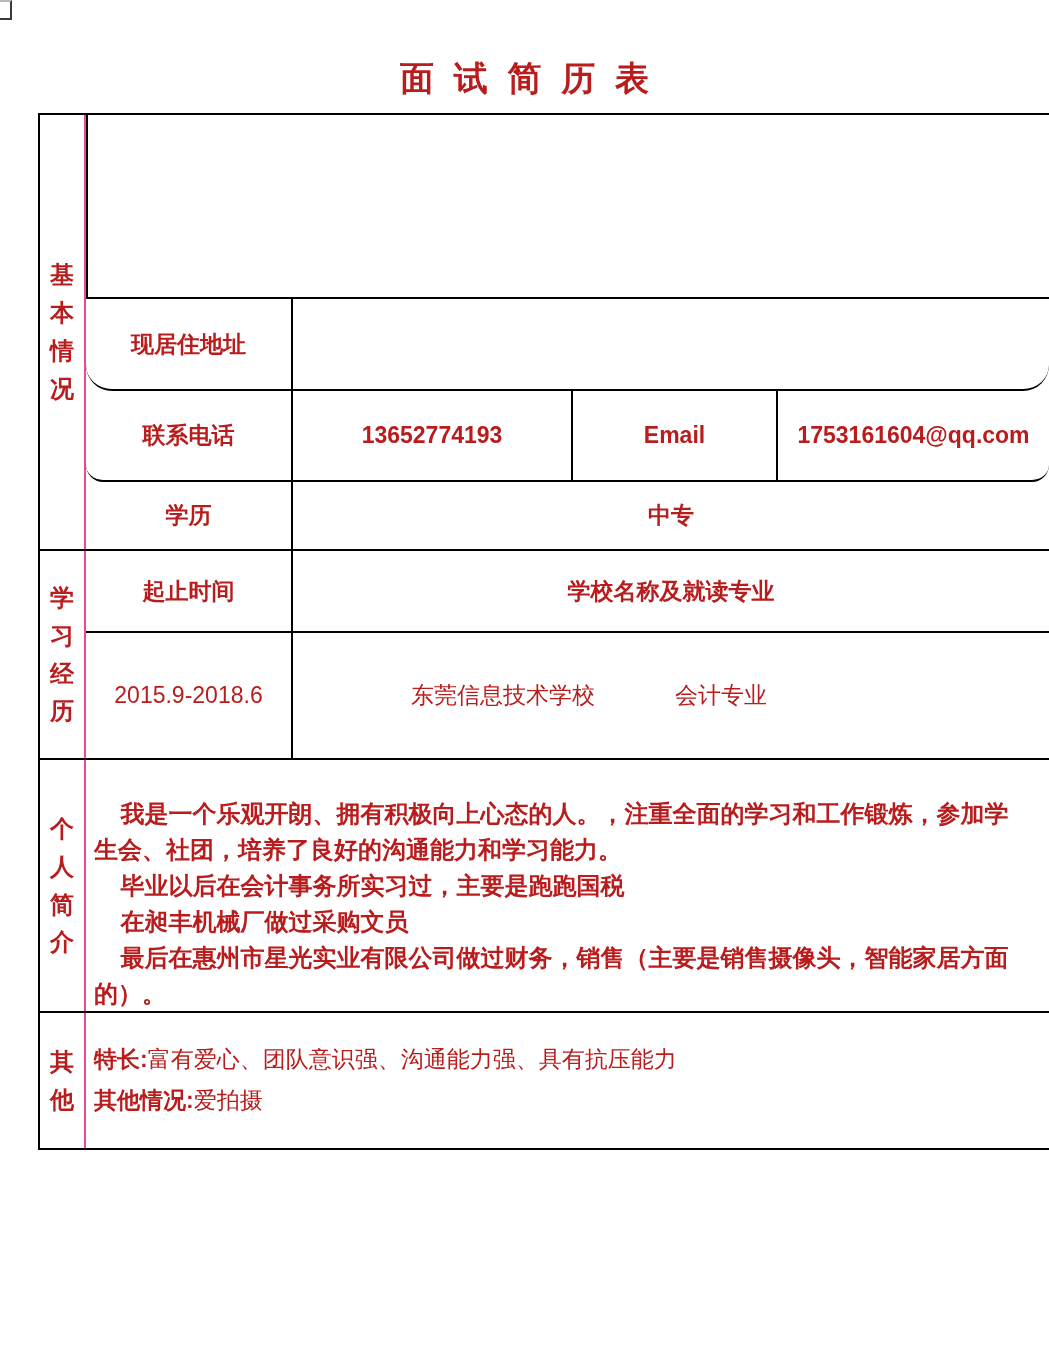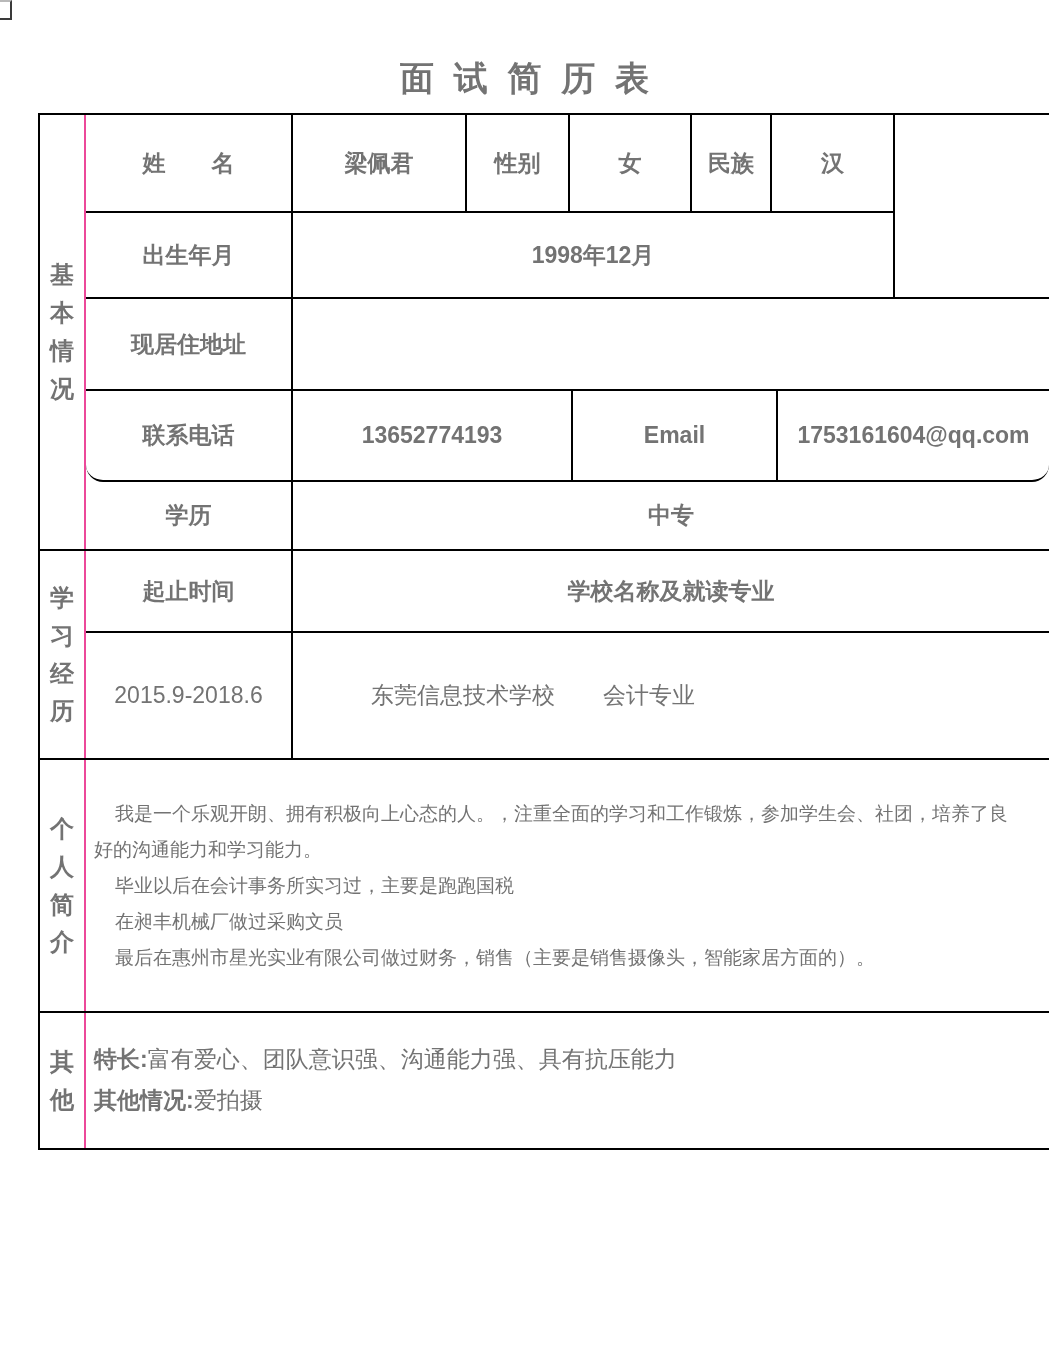--- a/index.html
+++ b/index.html
@@ -1,20 +1,20 @@
 <!DOCTYPE html>
 <html><head>
 <meta charset="utf-8">
 <style>
   html,body{margin:0;padding:0;}
   body{background:#ffffff;}
   .page{
     position:relative;
     width:1049px;height:1364px;
-    background:#ffffff;color:#737373;
+    background:#ffffff;color:#b91c1c;
     font-family:"Liberation Sans","DejaVu Sans",sans-serif;
     overflow:hidden;
   }
   .corner-artifact{
     position:absolute;left:0;top:0;width:10px;height:16px;
     border-right:2px solid #3a3a3a;border-bottom:2px solid #3a3a3a;border-top:2px solid #b9b9b9;
   }
   .title{
     position:absolute;top:56px;left:0;width:100%;
     margin:0;text-align:center;
@@ -58,35 +58,35 @@
   .w-genv{flex:0 0 122px;}
   .w-ethl{flex:0 0 80px;}
   .w-phone{flex:0 0 280px;}
   .w-emaill{flex:0 0 205px;}
   
   .top-group{display:flex;height:184px;border-bottom:2px solid #000;box-sizing:border-box;}
   .top-left{flex:1;display:flex;flex-direction:column;min-width:0;}
   .row-name{height:98px;}
   .row-birth{flex:1;}
   .photo-cell{flex:0 0 156px;border-left:2px solid #000;box-sizing:border-box;background:#fff;}
-  .row-address{height:92px;}
+  .row-address{height:92px;border-radius:26px;}
   .row-contact{height:91px;border-radius:17px;}
   .row-edu{flex:1;}
   
   .row-study-head{height:82px;}
   .row-study-item{flex:1;border-radius:27px;}
   .cell.reg{font-weight:400;}
-  .study-school-cell{justify-content:flex-start;padding-left:78px;}
-  .major-span{margin-left:48px;}
+  .study-school-cell{justify-content:flex-start;padding-left:118px;}
+  .major-span{margin-left:80px;}
   
   .spread{letter-spacing:2em;margin-right:-2em;}
   
   .profile-body{
     display:block;padding:36px 26px 12px 8px;box-sizing:border-box;
-    font-size:19px;font-weight:400;line-height:36px;
+    font-size:24px;font-weight:700;line-height:36px;
   }
   .profile-body p{margin:0;text-indent:1.1em;}
   
   .other-body{
     display:block;padding:26px 24px 0 8px;box-sizing:border-box;
     font-size:23px;font-weight:400;line-height:41px;
   }
   .other-line{white-space:nowrap;}
   .inline-label{font-weight:700;}
 </style>
@@ -101,36 +101,20 @@
 
   <div class="resume-table">
 
     <div class="section sec-basic">
       <div class="section-label">
         <div class="vtext">基本情况</div>
       </div>
       <div class="section-body">
 
         <div class="top-group">
-          <div class="top-left">
-            <div class="row row-name">
-              <div class="cell w-label">
-                <span class="spread">姓名</span>
-              </div>
-              <div class="cell w-name">梁佩君</div>
-              <div class="cell w-genl">性别</div>
-              <div class="cell w-genv">女</div>
-              <div class="cell w-ethl">民族</div>
-              <div class="cell flex1 last">汉</div>
-            </div>
-            <div class="row row-birth">
-              <div class="cell w-label">出生年月</div>
-              <div class="cell flex1 last">1998年12月</div>
-            </div>
-          </div>
           <div class="photo-cell"></div>
         </div>
 
         <div class="row row-address">
           <div class="cell w-label">现居住地址</div>
         </div>
 
         <div class="row row-contact">
           <div class="cell w-label">联系电话</div>
           <div class="cell w-phone">13652774193</div>

